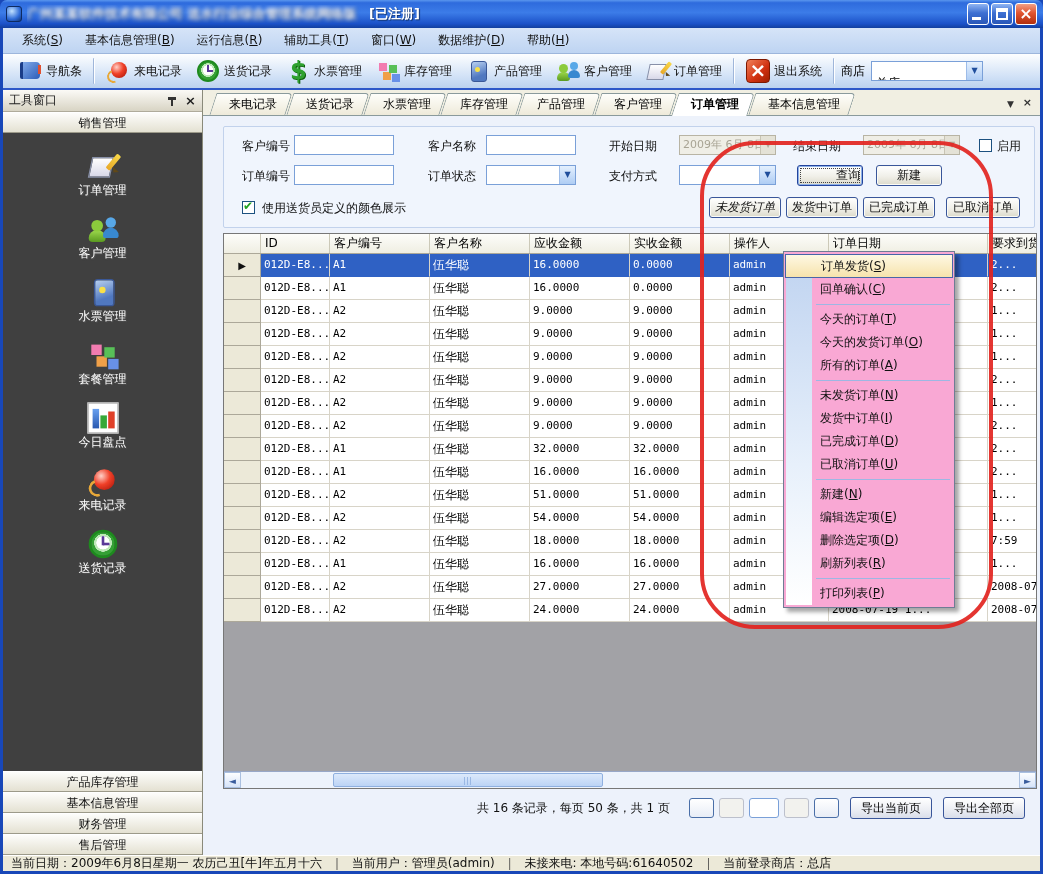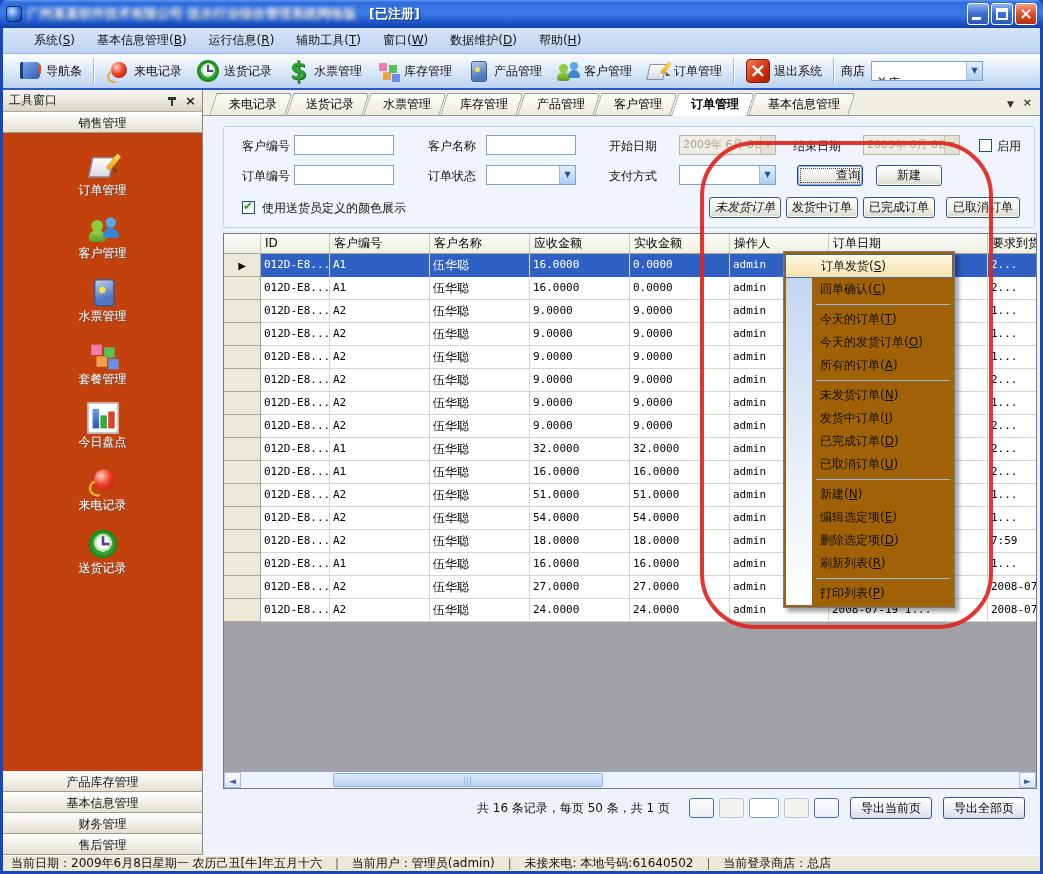--- a/index.html
+++ b/index.html
@@ -18,21 +18,21 @@
   .winbtns{display:flex;gap:2px;}
   .wbtn{width:22px;height:22px;border-radius:3px;border:1px solid #fff;position:relative;cursor:pointer;
     background:linear-gradient(180deg,#8FB4F2,#3D6FD2 45%,#2A57B8);}
   .wbtn.close{background:linear-gradient(180deg,#F2A085,#E15430 45%,#B22F0E);color:#fff;font-size:16px;font-weight:bold;line-height:20px;text-align:center;}
   .wbtn.min i{position:absolute;left:4px;bottom:4px;width:9px;height:3px;background:#fff;}
   .wbtn.max i{position:absolute;left:4px;top:4px;width:12px;height:12px;border:2px solid #fff;border-top-width:4px;}
 
   
   .app{position:absolute;left:3px;top:28px;right:3px;bottom:3px;background:#ECE9D8;display:flex;flex-direction:column;overflow:hidden;}
 
-  .menubar{height:26px;background:linear-gradient(180deg,#D6E4F8,#BED4F2);display:flex;align-items:center;padding:0 20px;border-bottom:1px solid #9DB6DC;}
+  .menubar{height:26px;background:linear-gradient(180deg,#D6E4F8,#BED4F2);display:flex;align-items:center;padding:0 8px;border-bottom:1px solid #9DB6DC;}
   .menu-item{font-size:12px;padding:3px 11px;color:#111;cursor:default;}
   .menu-item u{text-decoration:underline;}
 
   .toolbar{height:36px;background:linear-gradient(180deg,#FDFEFF,#CFE0F6 70%,#BCD2EE);display:flex;align-items:center;padding:0 8px;border-bottom:2px solid #2E58C8;}
   .tool{display:flex;align-items:center;gap:4px;padding:0 7px;height:30px;font-size:12px;color:#111;cursor:pointer;border-radius:3px;}
   .tool.separator{width:2px;height:26px;padding:0;margin:0 4px;background:#9FB6DA;border-right:1px solid #fff;}
   .shop-label{font-size:12px;margin:0 6px 0 2px;}
   .combo{display:flex;width:112px;height:20px;border:1px solid #7AA0D8;background:#fff;}
   .combo .cval{flex:1;font-size:12px;line-height:18px;padding:0 4px;overflow:hidden;margin-top:12px;}
   .combo .cbtn{width:16px;text-align:center;font-size:8px;line-height:18px;color:#1F4E9C;
@@ -71,21 +71,21 @@
   .i-orders i::after{content:'';position:absolute;right:1px;top:14px;border:3px solid transparent;border-top-color:#604818;transform:rotate(40deg);}
   .i-exit{background:linear-gradient(135deg,#F08058,#D03010 60%,#A02000);border-radius:4px;border:1px solid #7E1800;}
   .i-exit::before{content:'×';position:absolute;left:0;right:0;top:-2px;text-align:center;font-weight:bold;font-size:20px;line-height:24px;color:#fff;}
   .i-chart{background:#fff;border:1px solid #B0B0B0;}
   .i-chart::before{content:'';position:absolute;left:3px;bottom:3px;width:5px;height:15px;background:linear-gradient(#68A0F0,#2858B0);}
   .i-chart i::before{content:'';position:absolute;left:9px;bottom:3px;width:5px;height:10px;background:#38A838;}
   .i-chart i::after{content:'';position:absolute;left:15px;bottom:3px;width:5px;height:13px;background:#E04028;}
 
   
   .main{flex:1;display:flex;min-height:0;}
-  .sidebar{width:200px;flex:none;display:flex;flex-direction:column;border-right:1px solid #8A8A7A;background:#c2410c;}
+  .sidebar{width:200px;flex:none;display:flex;flex-direction:column;border-right:1px solid #8A8A7A;background:#404040;}
   .toolwin-header{height:22px;background:linear-gradient(180deg,#FBFAF6,#D8D4C4);border-bottom:1px solid #AFAB9B;
     display:flex;align-items:center;font-size:12px;padding:0 6px;color:#222;}
   .toolwin-header .t{flex:1;}
   .pin{position:relative;width:10px;height:10px;margin-right:8px;}
   .pin::before{content:'';position:absolute;left:1px;top:1px;width:8px;height:3px;background:#333;}
   .pin::after{content:'';position:absolute;left:4px;top:4px;width:2px;height:6px;background:#333;}
   .shx{font-size:13px;font-weight:bold;color:#222;line-height:10px;cursor:pointer;}
   .section-bar{height:21px;background:linear-gradient(180deg,#FDFDFB,#E4E1D2);border-top:1px solid #FFFFFF;border-bottom:1px solid #9C9A8A;
     font-size:12px;text-align:center;line-height:20px;color:#111;cursor:pointer;}
   .side-body{flex:1;overflow:hidden;padding-top:12px;}
@@ -164,21 +164,21 @@
   .pgbtn.disabled{border-color:#BCC0CC;color:#AAAEBA;background:#F2F2EE;cursor:default;}
   .pgbtn.page{background:#fff;border-color:#7AA0D8;color:#000;min-width:30px;}
   .expbtn{flex:none;height:22px;border:1px solid #39569A;border-radius:3px;background:linear-gradient(180deg,#FFFFFF,#EDEFF4 55%,#D9DEEA);
     font-size:12px;line-height:20px;padding:0 10px;cursor:pointer;margin-left:6px;}
 
   
   .statusbar{height:16px;background:#ECE9D8;border-top:1px solid #FFFFFF;display:flex;align-items:center;font-size:12px;color:#111;padding:0 8px;white-space:nowrap;overflow:hidden;}
   .seg+.seg::before{content:'｜';margin:0 9px;color:#333;}
 
   
-  .ctxmenu{position:absolute;left:783px;top:251px;width:172px;background:#a16207;border:1px solid #6F7C94;padding:2px 0;z-index:50;
+  .ctxmenu{position:absolute;left:783px;top:251px;width:172px;background:#f9a8d4;border:1px solid #6F7C94;padding:2px 0;z-index:50;
     box-shadow:4px 4px 4px rgba(0,0,0,0.35);}
   .ctxmenu::before{content:'';position:absolute;left:2px;top:2px;bottom:2px;width:26px;
     background:linear-gradient(180deg,#BFD3F0,#E7F0FB 60%,#FFFFFF);}
   .mi{position:relative;height:23px;font-size:12px;line-height:22px;padding-left:36px;color:#111;cursor:pointer;white-space:nowrap;}
   .mi u{text-decoration:underline;}
   .mi.highlighted{height:24px;margin:0 1px;border:1px solid #4866A8;background:linear-gradient(#FEF8E3,#F6E3AC);padding-left:35px;}
   .mi.separator{height:7px;cursor:default;}
   .mi.separator::after{content:'';position:absolute;left:32px;right:4px;top:3px;border-top:1px solid #9DB7E3;}
 
   

